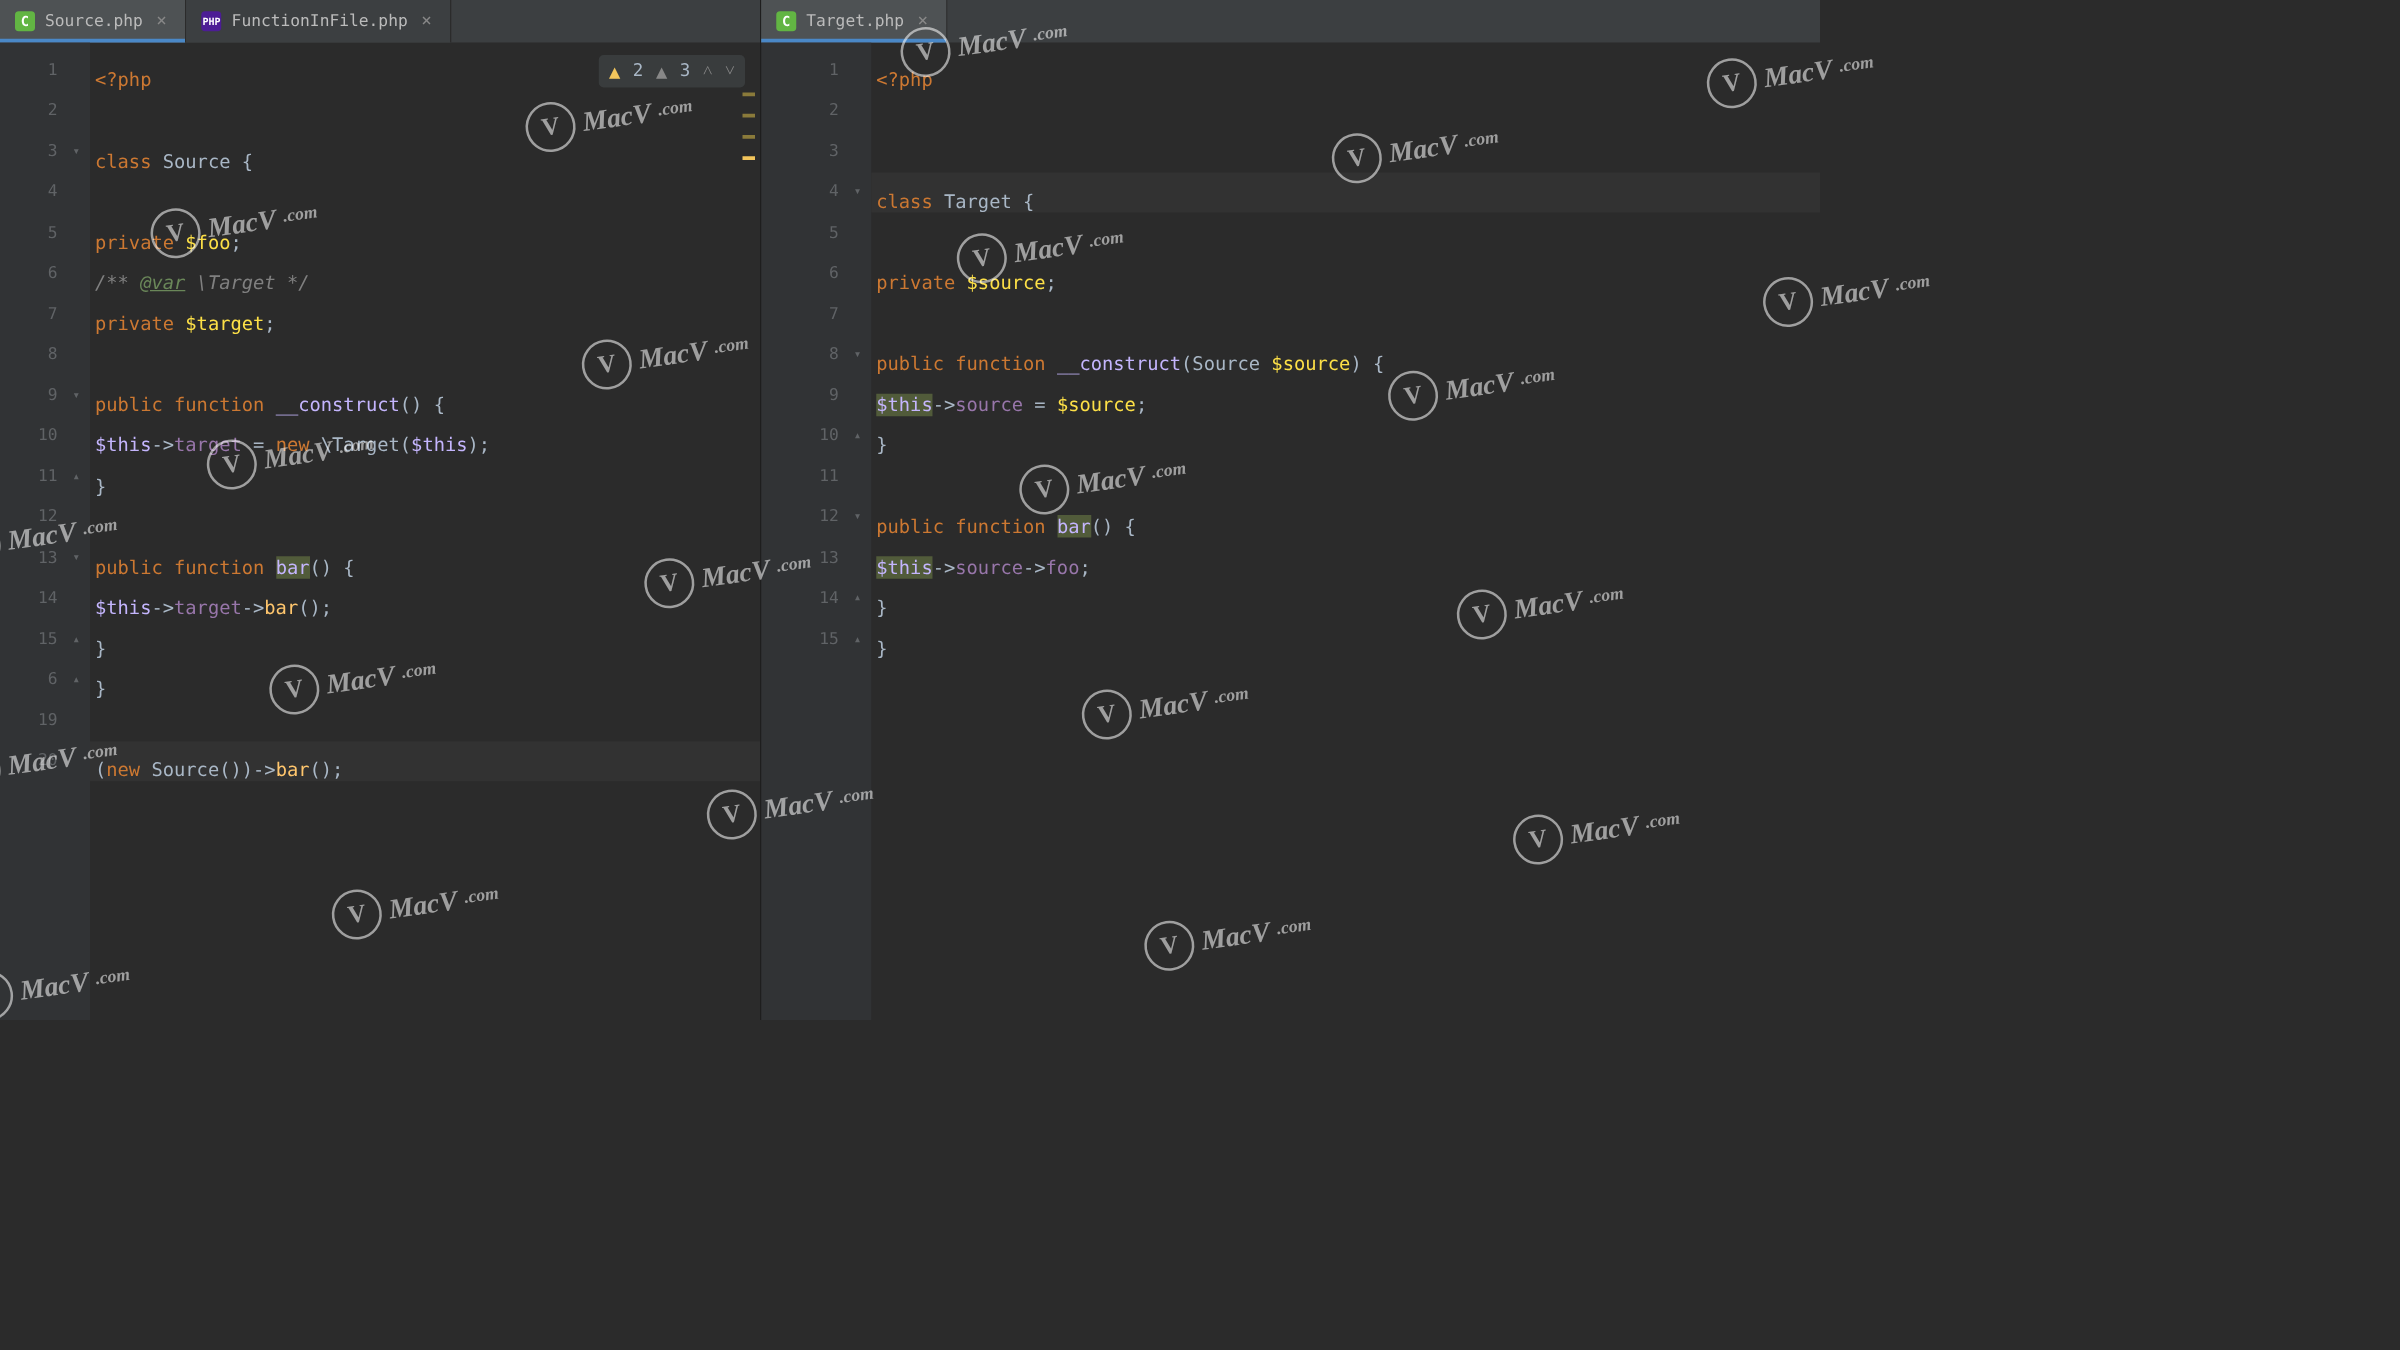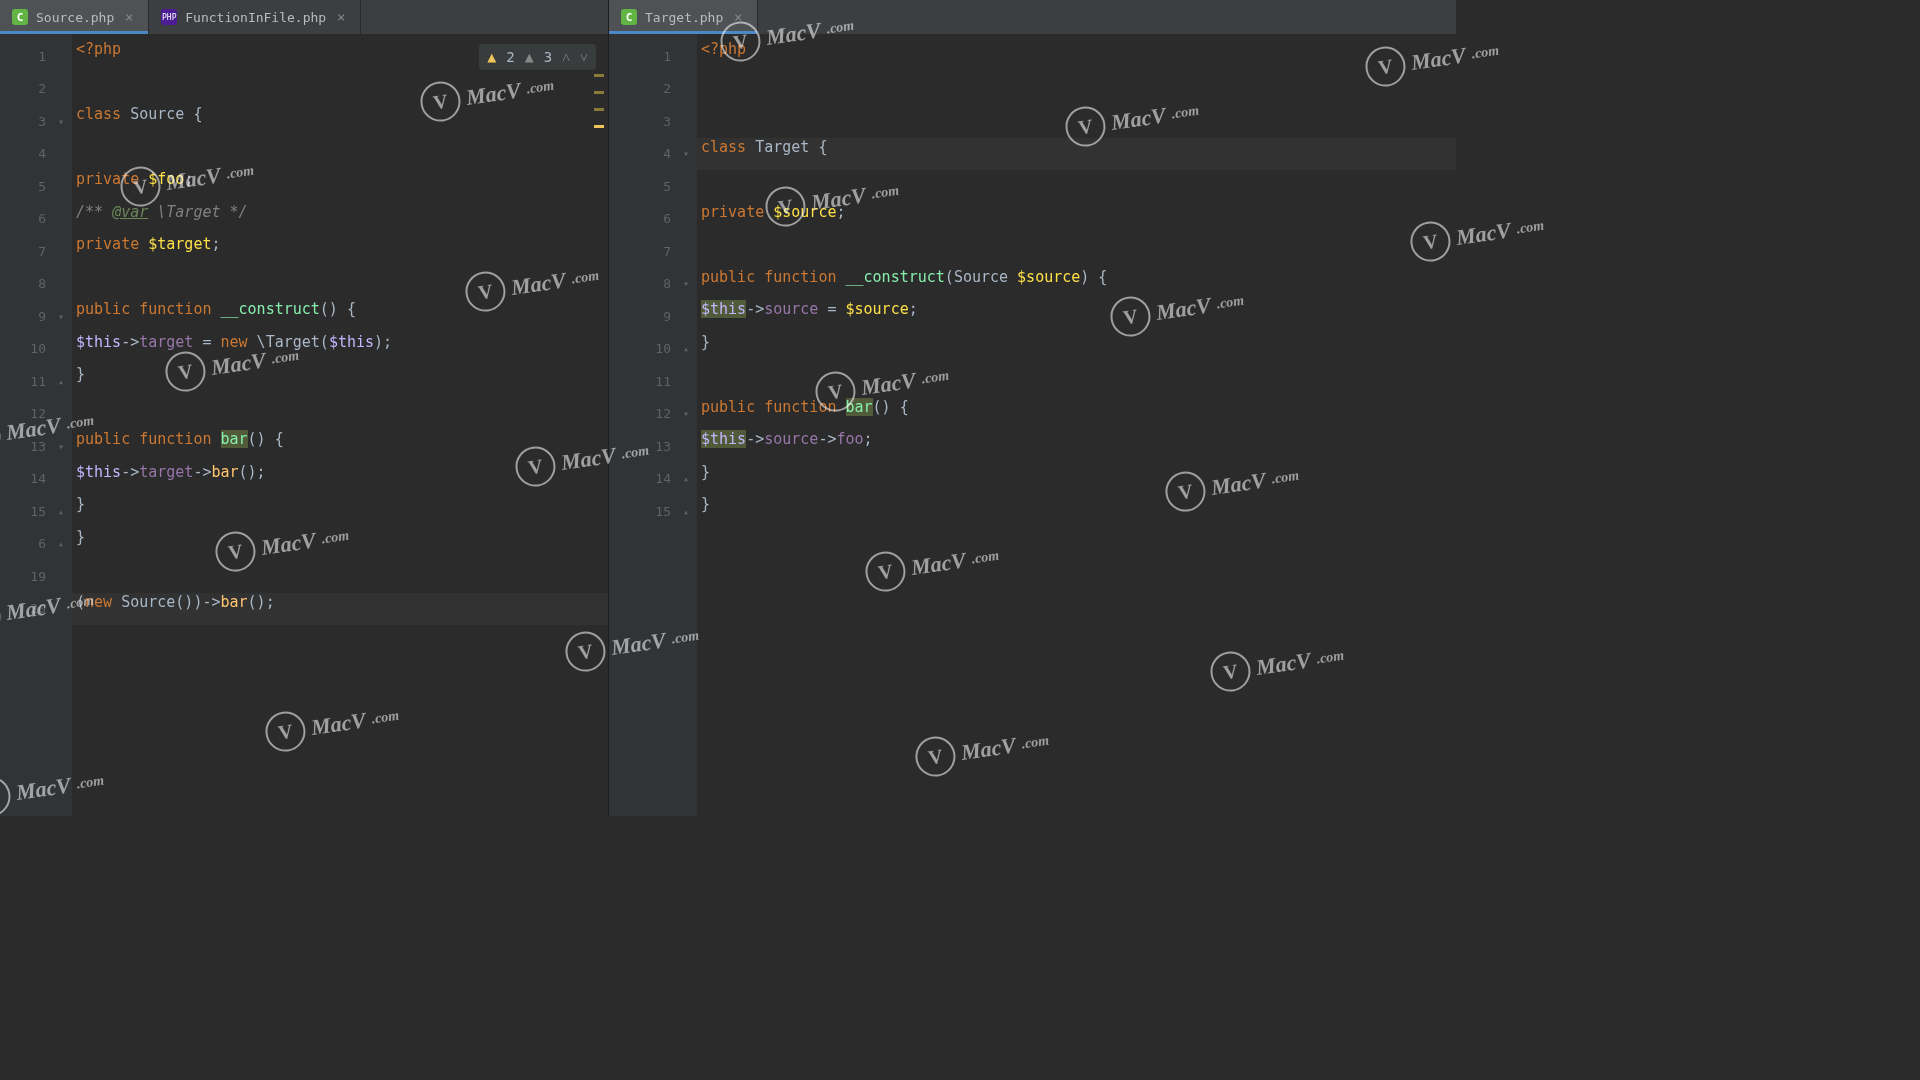--- a/index.html
+++ b/index.html
@@ -44,21 +44,21 @@
 .tab-icon {
   width: 16px;
   height: 16px;
   display: inline-flex;
   align-items: center;
   justify-content: center;
   font-size: 10px;
   border-radius: 3px;
 }
 .tab-icon.c-icon { background: #62b543; color: #fff; font-weight: bold; font-size: 11px; }
-.tab-icon.php-icon { background: #4c1d95; color: #fff; font-size: 8px; font-weight: normal; }
+.tab-icon.php-icon { background: #4c1d95; color: #fff; font-size: 8px; font-weight: bold; }
 .tab-close {
   width: 14px;
   height: 14px;
   display: inline-flex;
   align-items: center;
   justify-content: center;
   color: #888;
   font-size: 14px;
 }
 .editor-wrap {
@@ -97,28 +97,28 @@
   font-size: 10px;
 }
 .code-area {
   flex: 1;
   padding-top: 6px;
   position: relative;
 }
 .code-line {
   height: 32.5px;
   display: flex;
-  align-items: flex-start;
+  align-items: flex-end;
   white-space: pre;
   font-size: 15px;
   padding-left: 4px;
 }
 .code-line.hl { background: #323232; }
 .kw { color: #cc7832; }
-.fn { color: #86efac; }
+.fn { color: #c4b5fd; }
 .var { color: #fde047; }
 .comment { color: #808080; font-style: italic; }
 .doctag { color: #6a8759; font-style: italic; text-decoration: underline; }
 .type { color: #a9b7c6; }
 .punct { color: #a9b7c6; }
 .this { color: #c4b5fd; }
 .prop { color: #9876aa; }
 .call { color: #ffc66d; }
 .cls { color: #a9b7c6; }
 .hl-word { background: #515b3a; }

